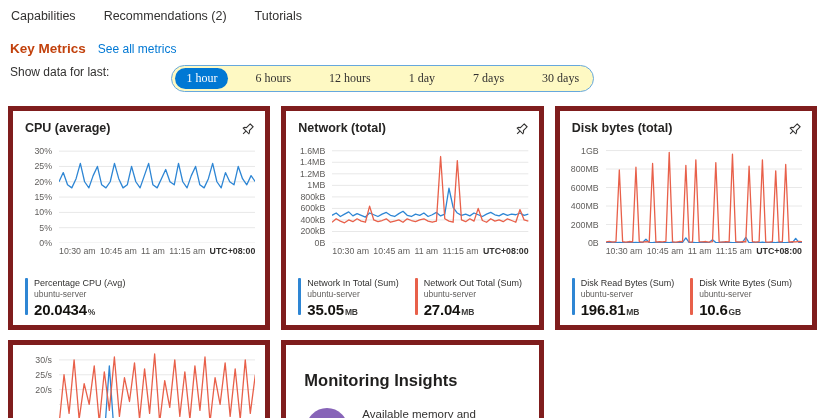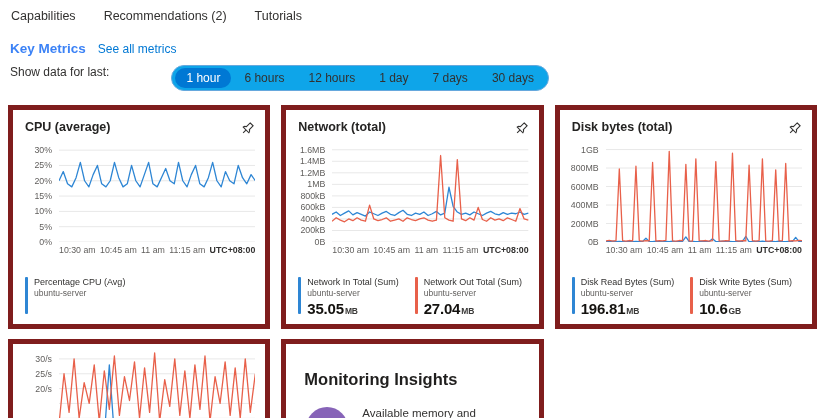--- a/index.html
+++ b/index.html
@@ -9,28 +9,28 @@
     font-family:"Liberation Sans", sans-serif; color:#323130;
   }
 
   
   .tabs { display:flex; gap:26px; padding:0 0 0 10px; }
   .tab { font-size:12.5px; padding:9px 1px 7px; cursor:pointer; color:#323130; }
   .tab.active { font-weight:700; color:#201f1e; border-bottom:2px solid #0078d4; padding-bottom:5px; }
 
   
   .metrics-row { display:flex; align-items:baseline; gap:12px; padding:11px 10px 0; }
-  .metrics-title { font-size:13.5px; font-weight:700; color:#3b82f6; }
+  .metrics-title { font-size:13.5px; font-weight:700; color:#c2410c; }
   .metrics-link { font-size:12px; color:#0078d4; cursor:pointer; }
 
   
   .timerow { display:flex; align-items:flex-start; padding:9px 10px 4px; }
   .time-label { font-size:12px; color:#323130; }
-  .pill-group { margin-left:62px; display:flex; align-items:center; gap:2px;
-                border:1px solid #66a8dd; border-radius:14px; padding:2px 3px; background:#0ea5e9; }
+  .pill-group { margin-left:62px; display:flex; align-items:center; gap:16px;
+                border:1px solid #66a8dd; border-radius:14px; padding:2px 3px; background:#fef9c3;font-family:Liberation Serif, serif; }
   .pill { padding:3px 11px; border-radius:12px; font-size:12px; color:#323130; cursor:pointer; white-space:nowrap; }
   .pill.selected { background:#0078d4; color:#fff; }
 
   
   .cards { display:grid; grid-template-columns:repeat(3,1fr); gap:10px 11px; padding:10px 8px 0; }
   .card { background:#fff; border:5px solid #7f1d1d; height:224px; overflow:hidden; position:relative; }
   .card-head { display:flex; justify-content:space-between; align-items:flex-start; padding:10px 10px 2px 12px; }
   .card-title { font-size:12.5px; font-weight:700; color:#252423; }
   .pin { cursor:pointer; margin-top:1px; line-height:0; }
 
@@ -127,20 +127,21 @@
         <span>11 am</span>
         <span>11:15 am</span>
         <span class="utc">UTC+08:00</span>
       </div>
     <div class="legend">
       <div class="legend-item">
         <span class="lbar" style="background: rgb(46, 134, 212);"></span>
         <div class="ltext">
           <div class="lname">Percentage CPU (Avg)</div>
           <div class="lres">ubuntu-server</div>
+          <div class="lval"><span>20.0434</span><span class="unit">%</span></div>
         </div>
       </div>
     </div>
   </div>
 
   <div class="card">
     <div class="card-head">
       <div class="card-title">Network (total)</div>
       <span class="pin">
         <svg width="15" height="15" viewBox="0 0 16 16">

